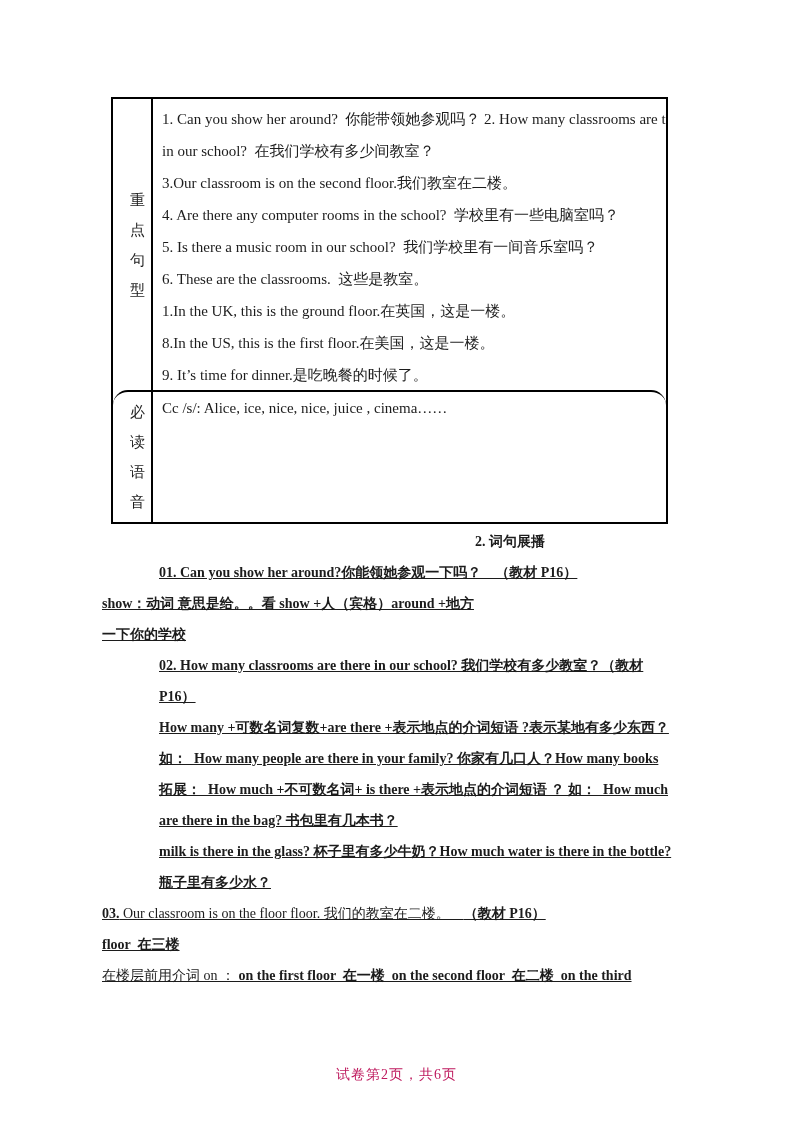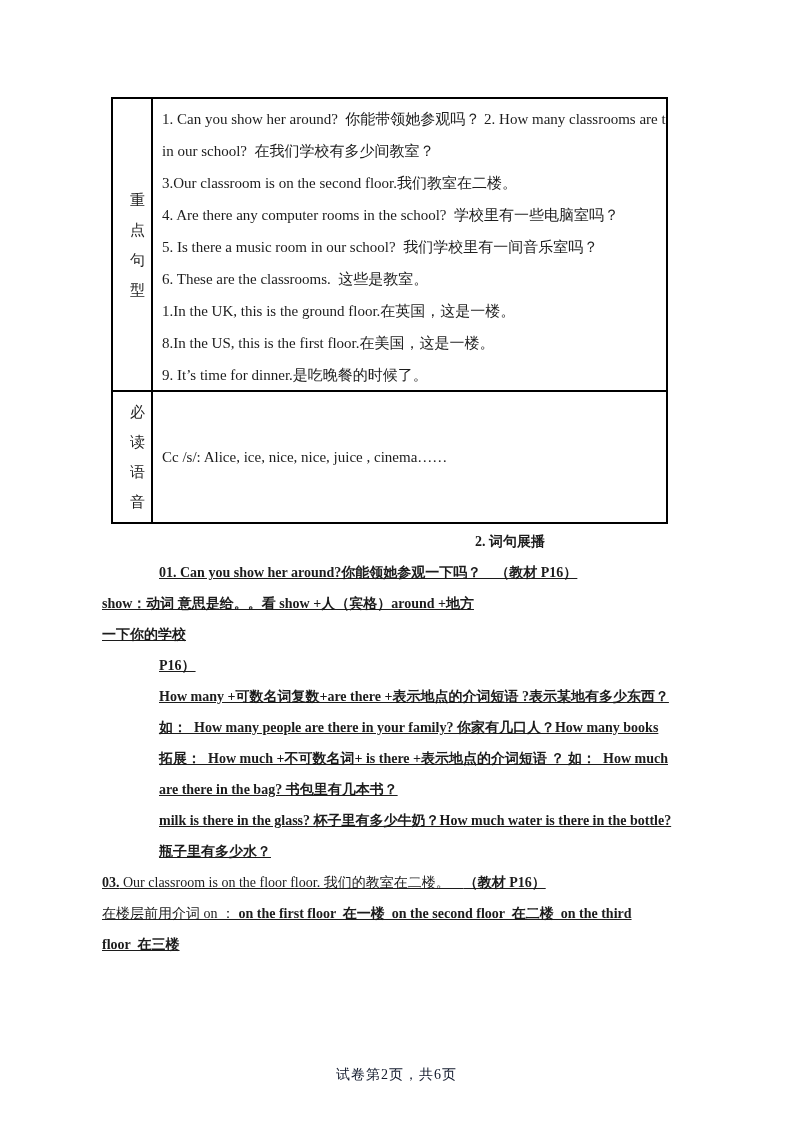--- a/index.html
+++ b/index.html
@@ -16,21 +16,21 @@
   .ptable {
     position: absolute;
     left: 111px;
     top: 97px;
     width: 557px;
     border: 2px solid #000;
     box-sizing: border-box;
   }
   .trow { display: flex; }
   .trow1 { height: 291px; }
-  .trow2 { height: 130px; border-top: 2px solid #000; }
+  .trow2 { height: 130px; border-top: 2px solid #000; border-radius: 15px; }
   .hcell {
     flex: 0 0 40px;
     width: 40px;
     box-sizing: border-box;
     border-right: 2px solid #000;
     display: flex;
     align-items: center;
     justify-content: center;
     padding-left: 11px;
   }
@@ -45,21 +45,21 @@
     flex: 1;
     min-width: 0;
     padding: 4px 4px 0 9px;
     font-size: 15px;
     line-height: 32px;
     overflow: hidden;
   }
   .ccell2 {
     display: flex;
     flex-direction: column;
-    justify-content: center;
+    justify-content: flex-start;
     padding-top: 0;
   }
   .tline { white-space: pre; }
   
   .bodytext {
     position: absolute;
     left: 102px;
     top: 526px;
     width: 600px;
     font-size: 14px;
@@ -72,21 +72,21 @@
   
   .footer {
     position: absolute;
     left: 0;
     right: 0;
     top: 1064px;
     text-align: center;
     font-size: 14px;
     line-height: 22px;
     letter-spacing: 1px;
-    color: #0f172a;
+    color: #be185d;
   }
 </style>
 </head>
 <body>
 
 <div class="page">
 
   <div class="ptable">
     <div class="trow trow1">
       <div class="hcell">
@@ -113,28 +113,29 @@
         </div>
     </div>
   </div>
 
   <div class="bodytext">
     <div class="heading">2. 词句展播</div>
     <div>
         <div class="bline indent"><span class="b">01. Can you show her around?你能领她参观一下吗？　（教材 P16）</span></div>
         <div class="bline"><span class="b">show：动词 意思是给。。看 show +人（宾格）around +地方</span></div>
         <div class="bline"><span class="b">一下你的学校</span></div>
+        <div class="bline indent"><span class="b">02. How many classrooms are there in our school? 我们学校有多少教室？（教材</span></div>
         <div class="bline indent"><span class="b">P16）</span></div>
         <div class="bline indent"><span class="b">How many +可数名词复数+are there +表示地点的介词短语 ?表示某地有多少东西？</span></div>
         <div class="bline indent"><span class="b">如：  How many people are there in your family? 你家有几口人？How many books</span></div>
         <div class="bline indent"><span class="b">拓展：  How much +不可数名词+ is there +表示地点的介词短语 ？ 如：  How much</span></div>
         <div class="bline indent"><span class="b">are there in the bag? 书包里有几本书？</span></div>
         <div class="bline indent"><span class="b">milk is there in the glass? 杯子里有多少牛奶？How much water is there in the bottle?</span></div>
         <div class="bline indent"><span class="b">瓶子里有多少水？</span></div>
         <div class="bline"><span class="b">03.</span><span> Our classroom is on the floor floor. 我们的教室在二楼。　</span><span class="b">（教材 P16）</span></div>
+        <div class="bline"><span class="b">floor  在三楼</span></div>
         <div class="bline"><span>在楼层前用介词 on ：</span><span class="b"> on the first floor  在一楼  on the second floor  在二楼  on the third</span></div>
-        <div class="bline"><span class="b">floor  在三楼</span></div>
       </div>
   </div>
 
   <div class="footer">试卷第2页，共6页</div>
 
 </div>
 
 </body></html>

